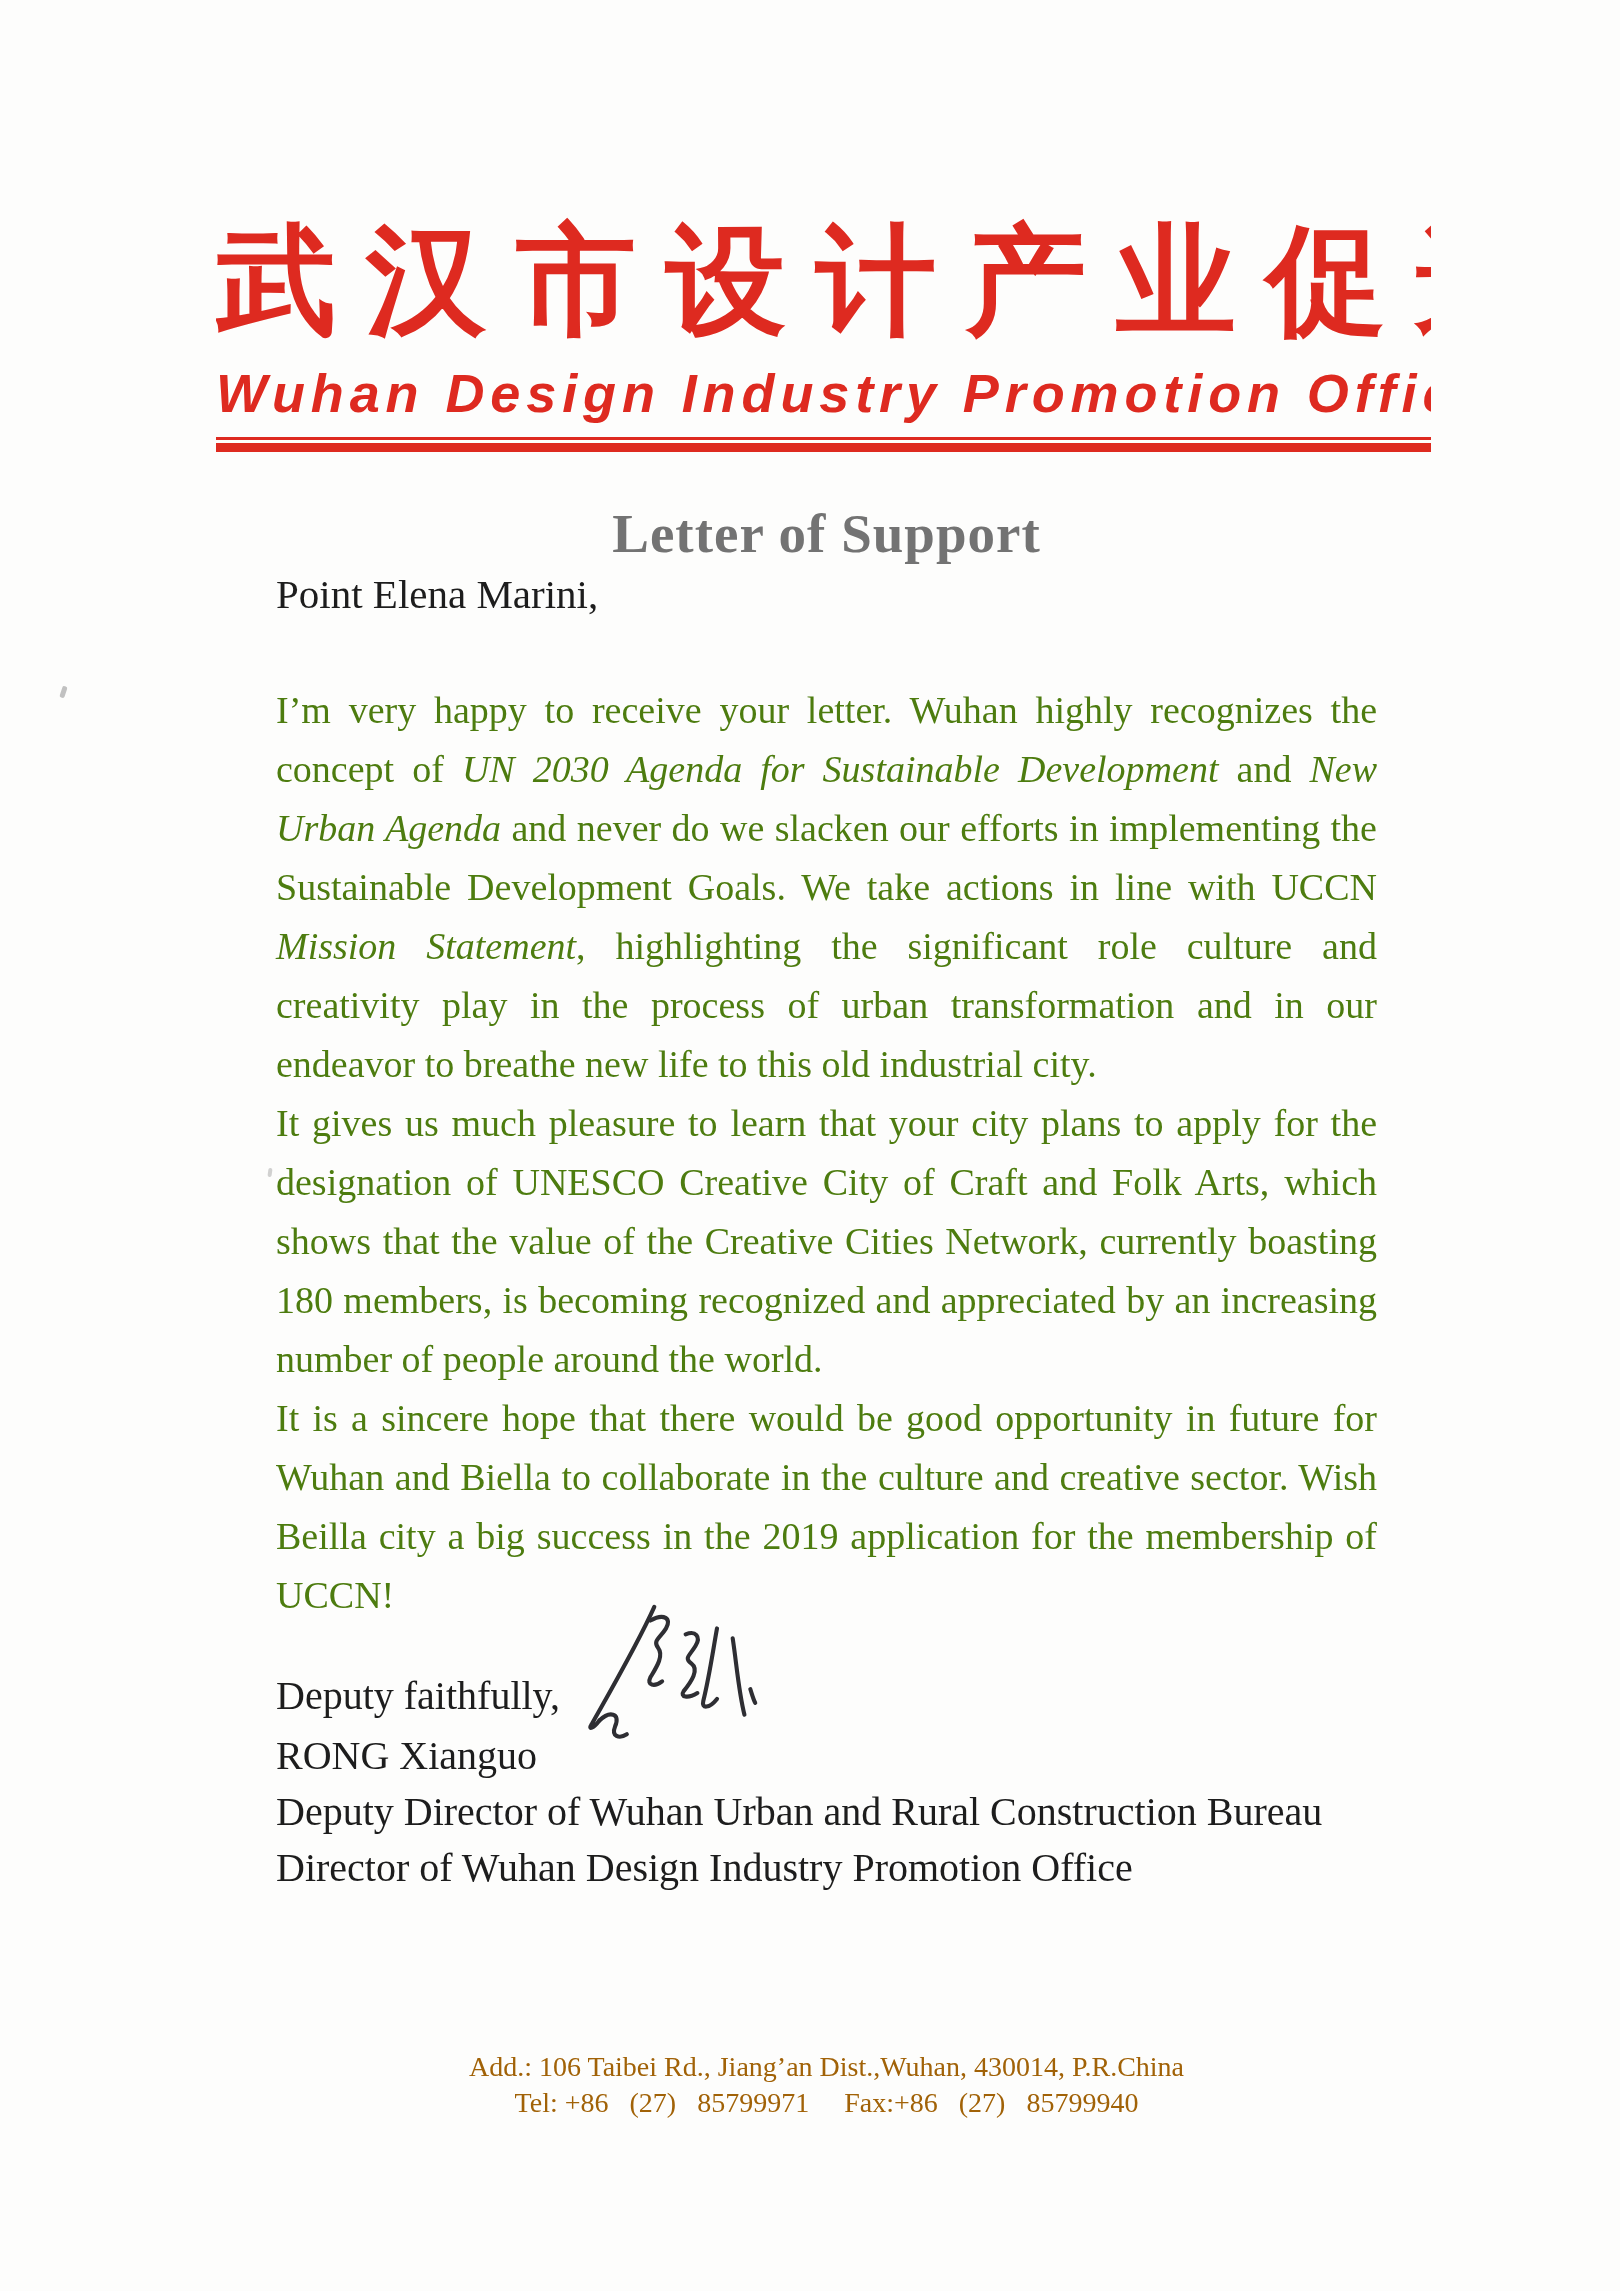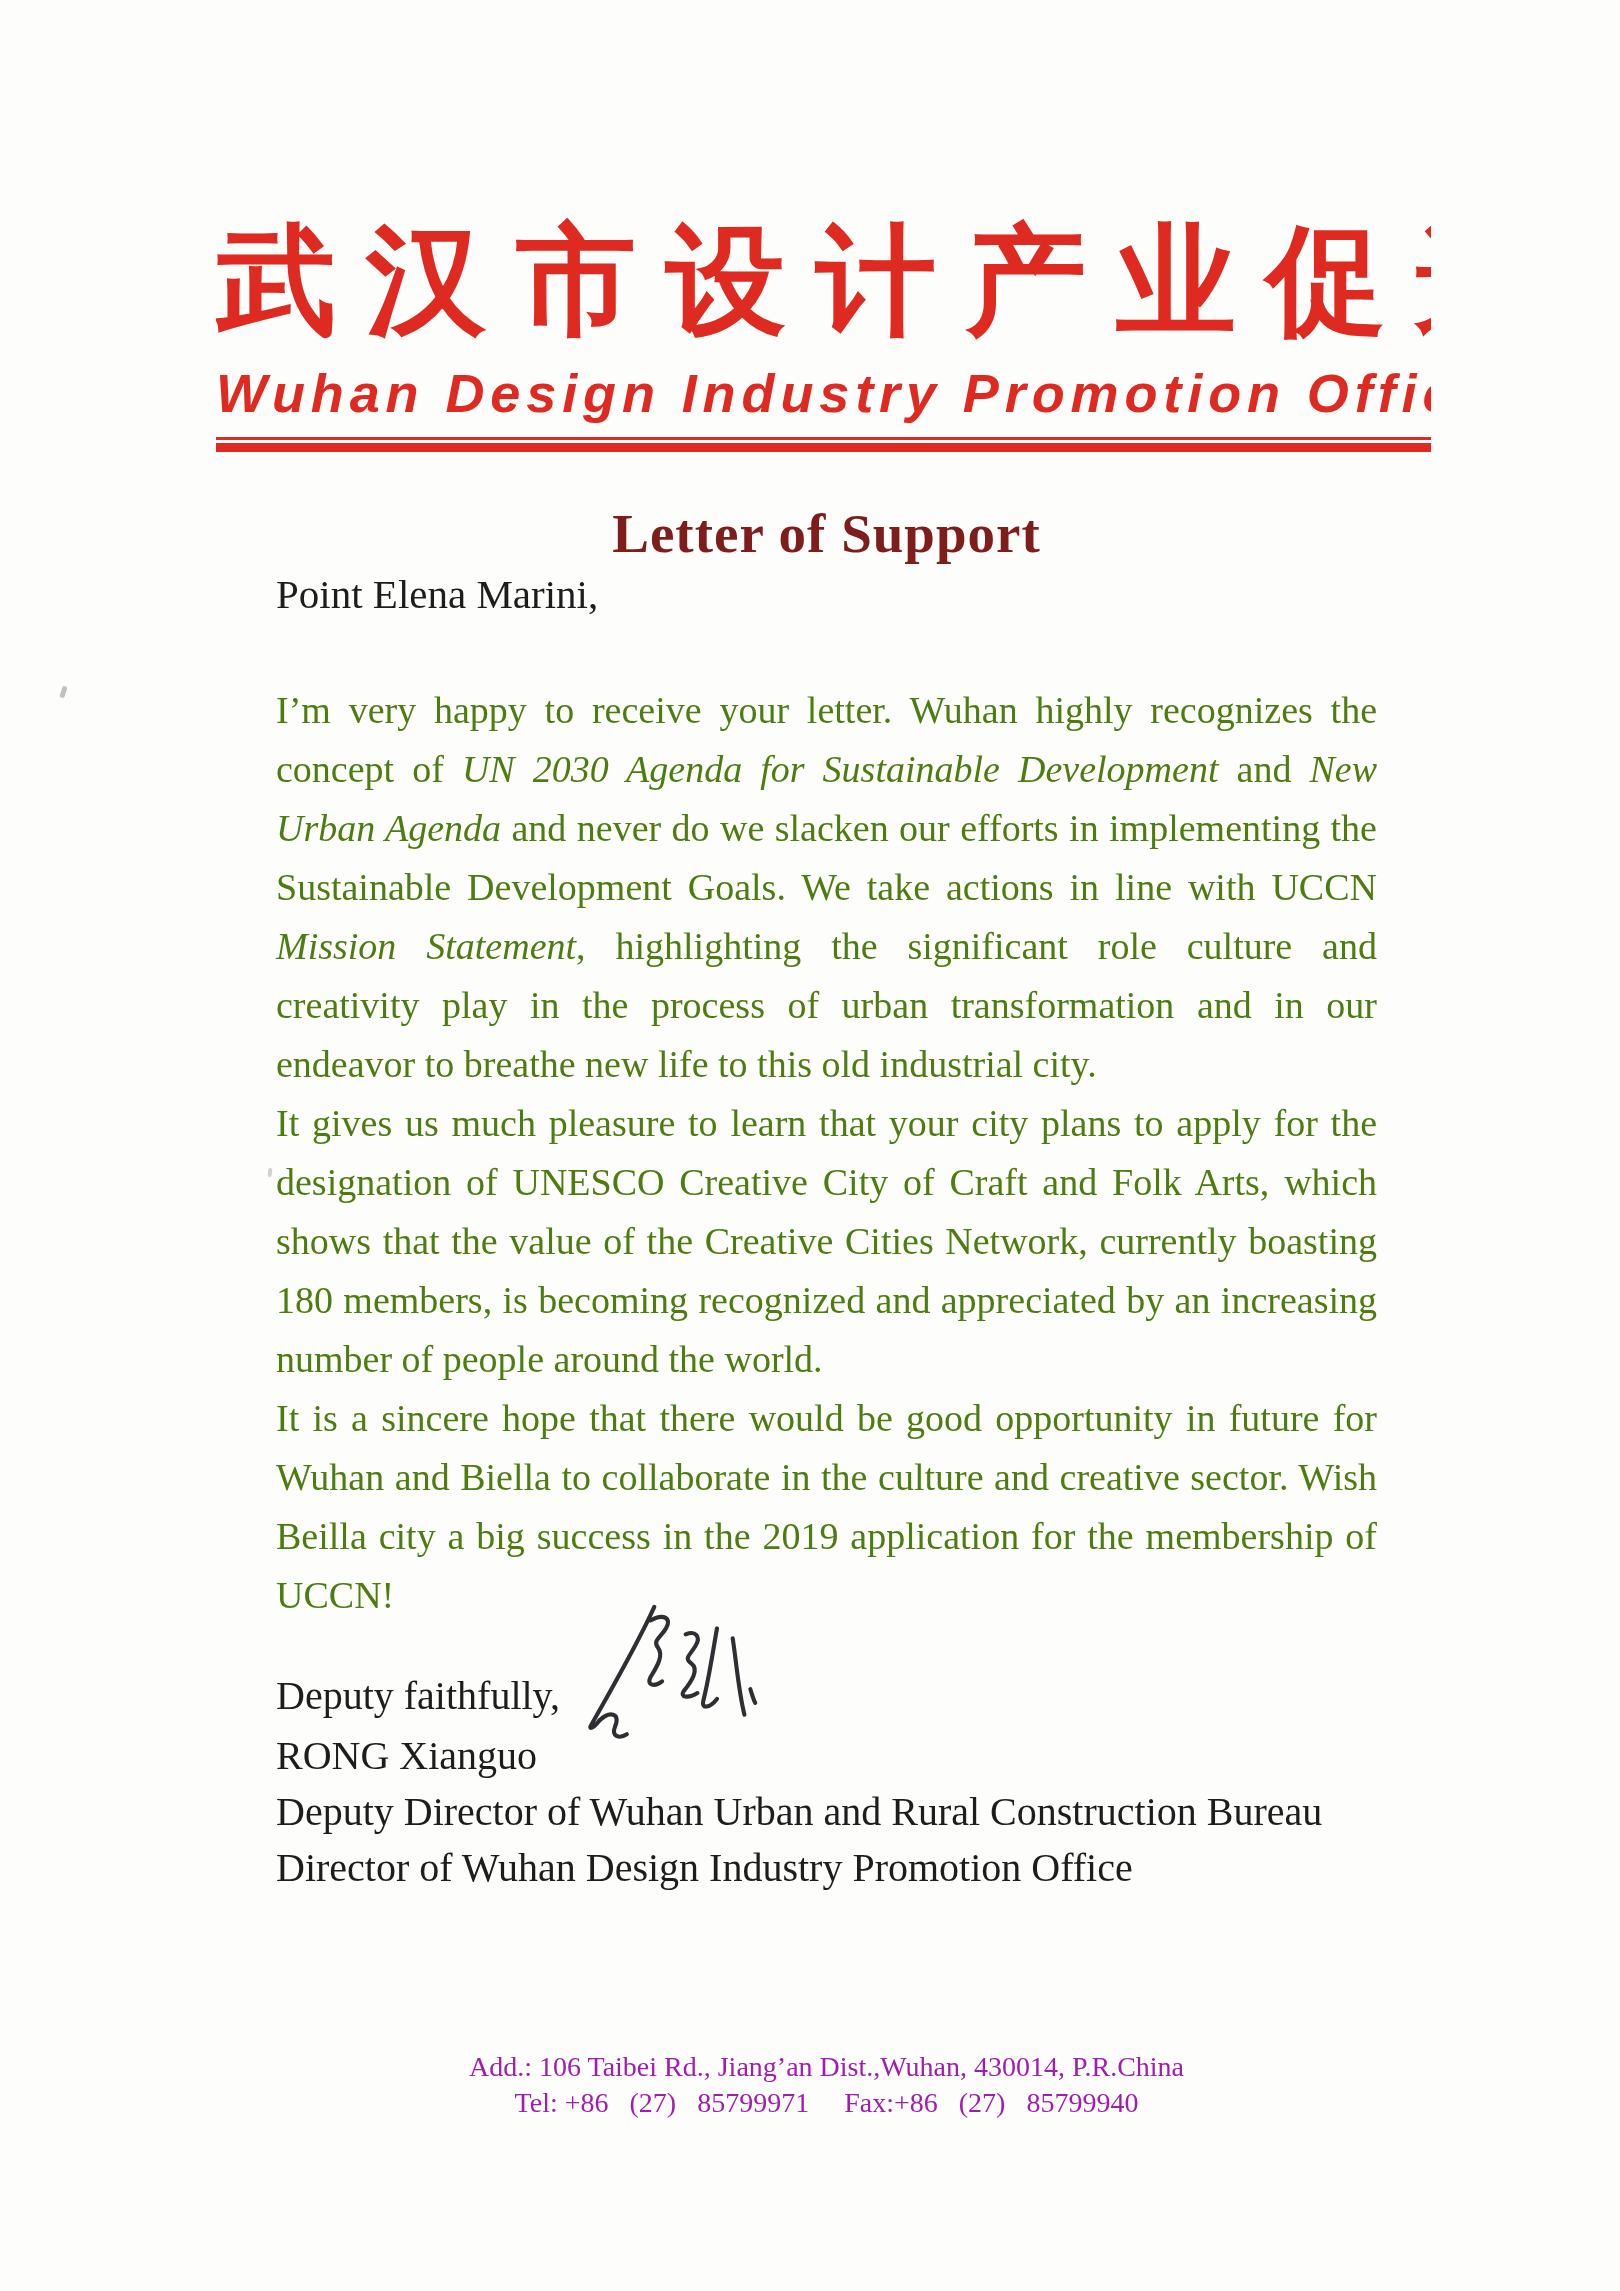--- a/index.html
+++ b/index.html
@@ -44,21 +44,21 @@
   .rule .thin  { height:2.9px; background:var(--accent,#de2a20); }
   .rule .thick { height:8.8px; background:var(--accent,#de2a20); margin-top:2.9px; }
   
   .content {
     position:absolute; left:276px; top:502px; width:1101px;
   }
   .title {
     text-align:center;
     font-size:55px; font-weight:bold;
     letter-spacing:1px;
-    color:#7f1d1d;
+    color:#737373;
   }
   .date-line {
     margin-top:11.8px;
     text-align:right;
     font-size:41px; line-height:49px;
   }
   .salutation {
     margin-top:3.9px;
     font-size:41px; line-height:51px;
   }
@@ -85,21 +85,21 @@
   .sig svg { width:100%; height:100%; }
   .sig path {
     fill:none; stroke:#2e2e33; stroke-width:4.2;
     stroke-linecap:round; stroke-linejoin:round;
   }
   
   .footer {
     position:absolute; left:276px; top:2049px; width:1101px;
     text-align:center;
     font-size:28px; line-height:36px;
-    color:#a21caf;
+    color:#a16207;
   }
   .footer .phone { white-space:pre-wrap; }
   
   .speck {
     position:absolute; background:#8f8f8f; opacity:.55; border-radius:2px;
   }
   .speck.s1 { left:61px;  top:686px;  width:4.9px; height:11.8px; transform:rotate(18deg); }
   .speck.s2 { left:268px; top:1168px; width:3.9px; height:8.8px;  transform:rotate(8deg); opacity:.4; }
 </style>
 </head>

